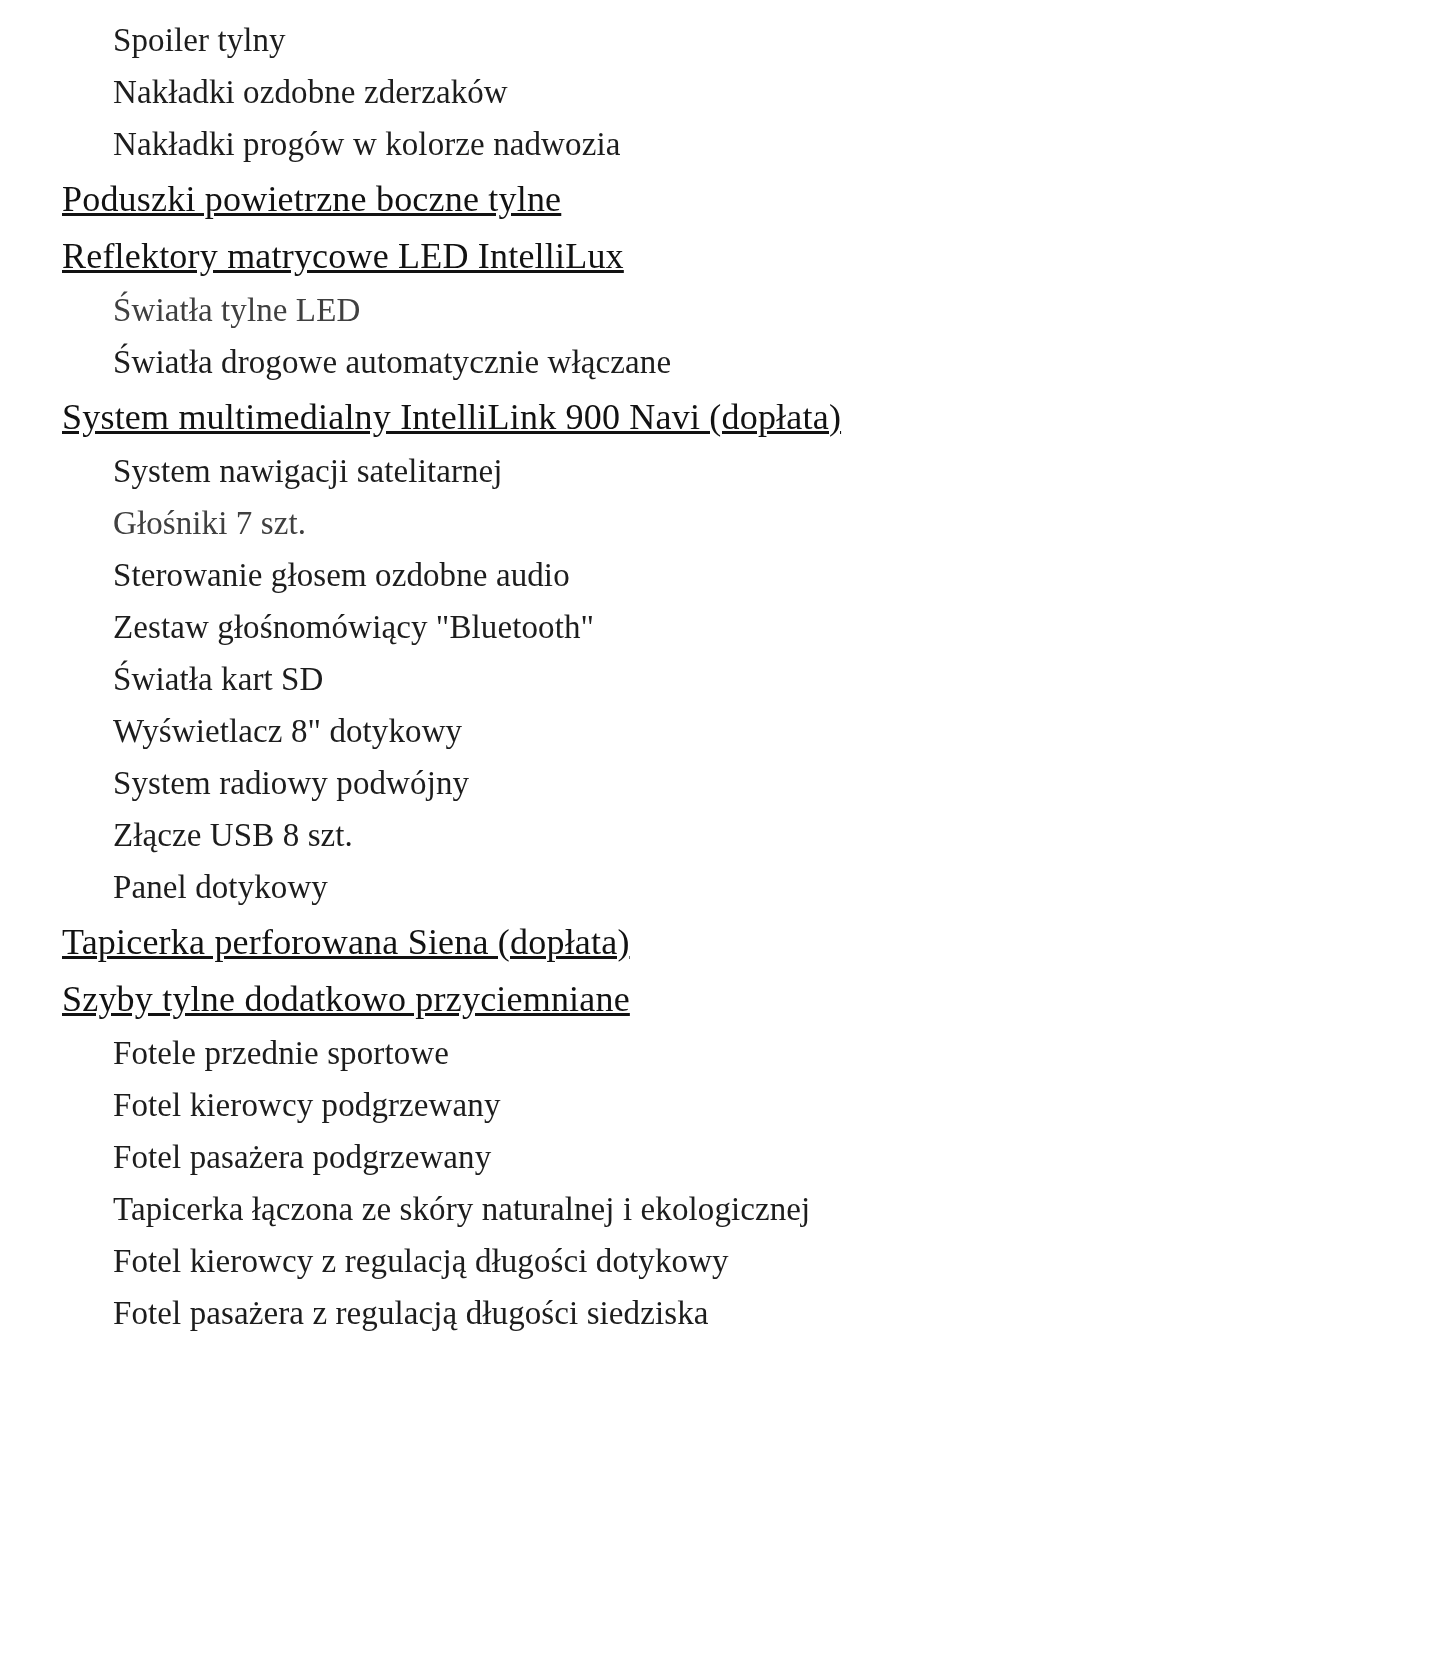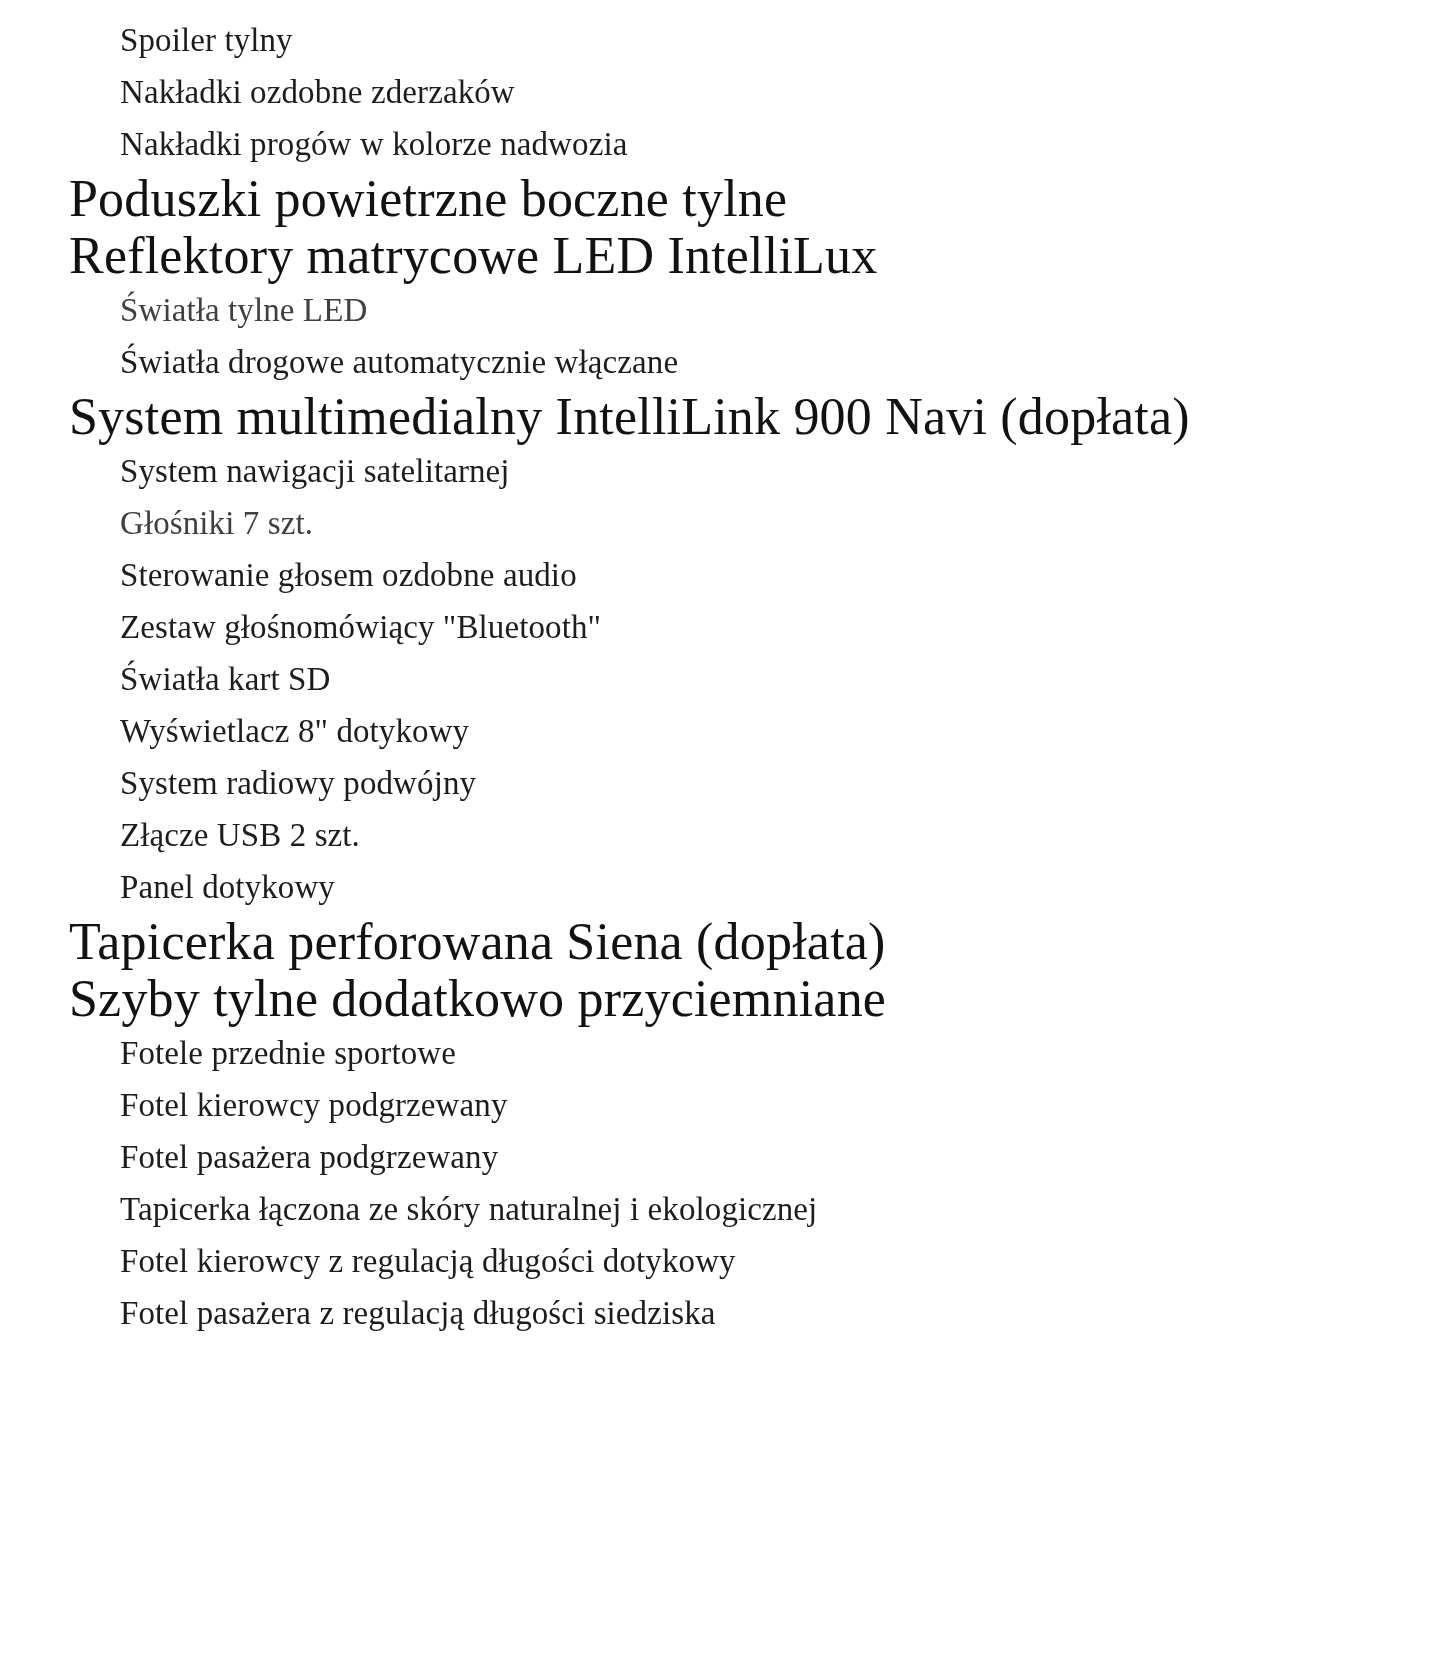--- a/index.html
+++ b/index.html
@@ -11,41 +11,42 @@
     width: 1440px;
     height: 1673px;
     font-family: "Liberation Serif", serif;
     color: #1a1a1a;
     overflow: hidden;
   }
   .page {
     position: relative;
     width: 1440px;
     height: 1402px;
-    padding: 14px 0 0 7px;
+    padding: 14px 0 0 0;
     box-sizing: border-box;
   }
   .spec-list {
     list-style: none;
     margin: 0;
     padding: 0;
   }
   .spec-item {
     white-space: nowrap;
     line-height: 1.0;
   }
   
   .lvl0 {
-    font-size: 52px;
+    font-size: 36px;
     padding-left: 62px;
     height: 57px;
     display: flex;
     align-items: center;
     letter-spacing: 0.2px;
     color: #121212;
+    text-decoration: underline;
   }
   
   .lvl1 {
     font-size: 33px;
     padding-left: 113px;
     height: 52px;
     display: flex;
     align-items: center;
     letter-spacing: 0.1px;
     color: #1d1d1d;
@@ -71,21 +72,21 @@
       <li class="spec-item lvl1 faded">Światła tylne LED</li>
       <li class="spec-item lvl1">Światła drogowe automatycznie włączane</li>
       <li class="spec-item lvl0">System multimedialny IntelliLink 900 Navi (dopłata)</li>
       <li class="spec-item lvl1">System nawigacji satelitarnej</li>
       <li class="spec-item lvl1 faded">Głośniki 7 szt.</li>
       <li class="spec-item lvl1">Sterowanie głosem ozdobne audio</li>
       <li class="spec-item lvl1">Zestaw głośnomówiący "Bluetooth"</li>
       <li class="spec-item lvl1">Światła kart SD</li>
       <li class="spec-item lvl1">Wyświetlacz 8" dotykowy</li>
       <li class="spec-item lvl1">System radiowy podwójny</li>
-      <li class="spec-item lvl1">Złącze USB 2 szt.</li>
+      <li class="spec-item lvl1">Złącze USB 8 szt.</li>
       <li class="spec-item lvl1">Panel dotykowy</li>
       <li class="spec-item lvl0">Tapicerka perforowana Siena (dopłata)</li>
       <li class="spec-item lvl0">Szyby tylne dodatkowo przyciemniane</li>
       <li class="spec-item lvl1">Fotele przednie sportowe</li>
       <li class="spec-item lvl1">Fotel kierowcy podgrzewany</li>
       <li class="spec-item lvl1">Fotel pasażera podgrzewany</li>
       <li class="spec-item lvl1">Tapicerka łączona ze skóry naturalnej i ekologicznej</li>
       <li class="spec-item lvl1">Fotel kierowcy z regulacją długości dotykowy</li>
       <li class="spec-item lvl1">Fotel pasażera z regulacją długości siedziska</li>
     </ul>

